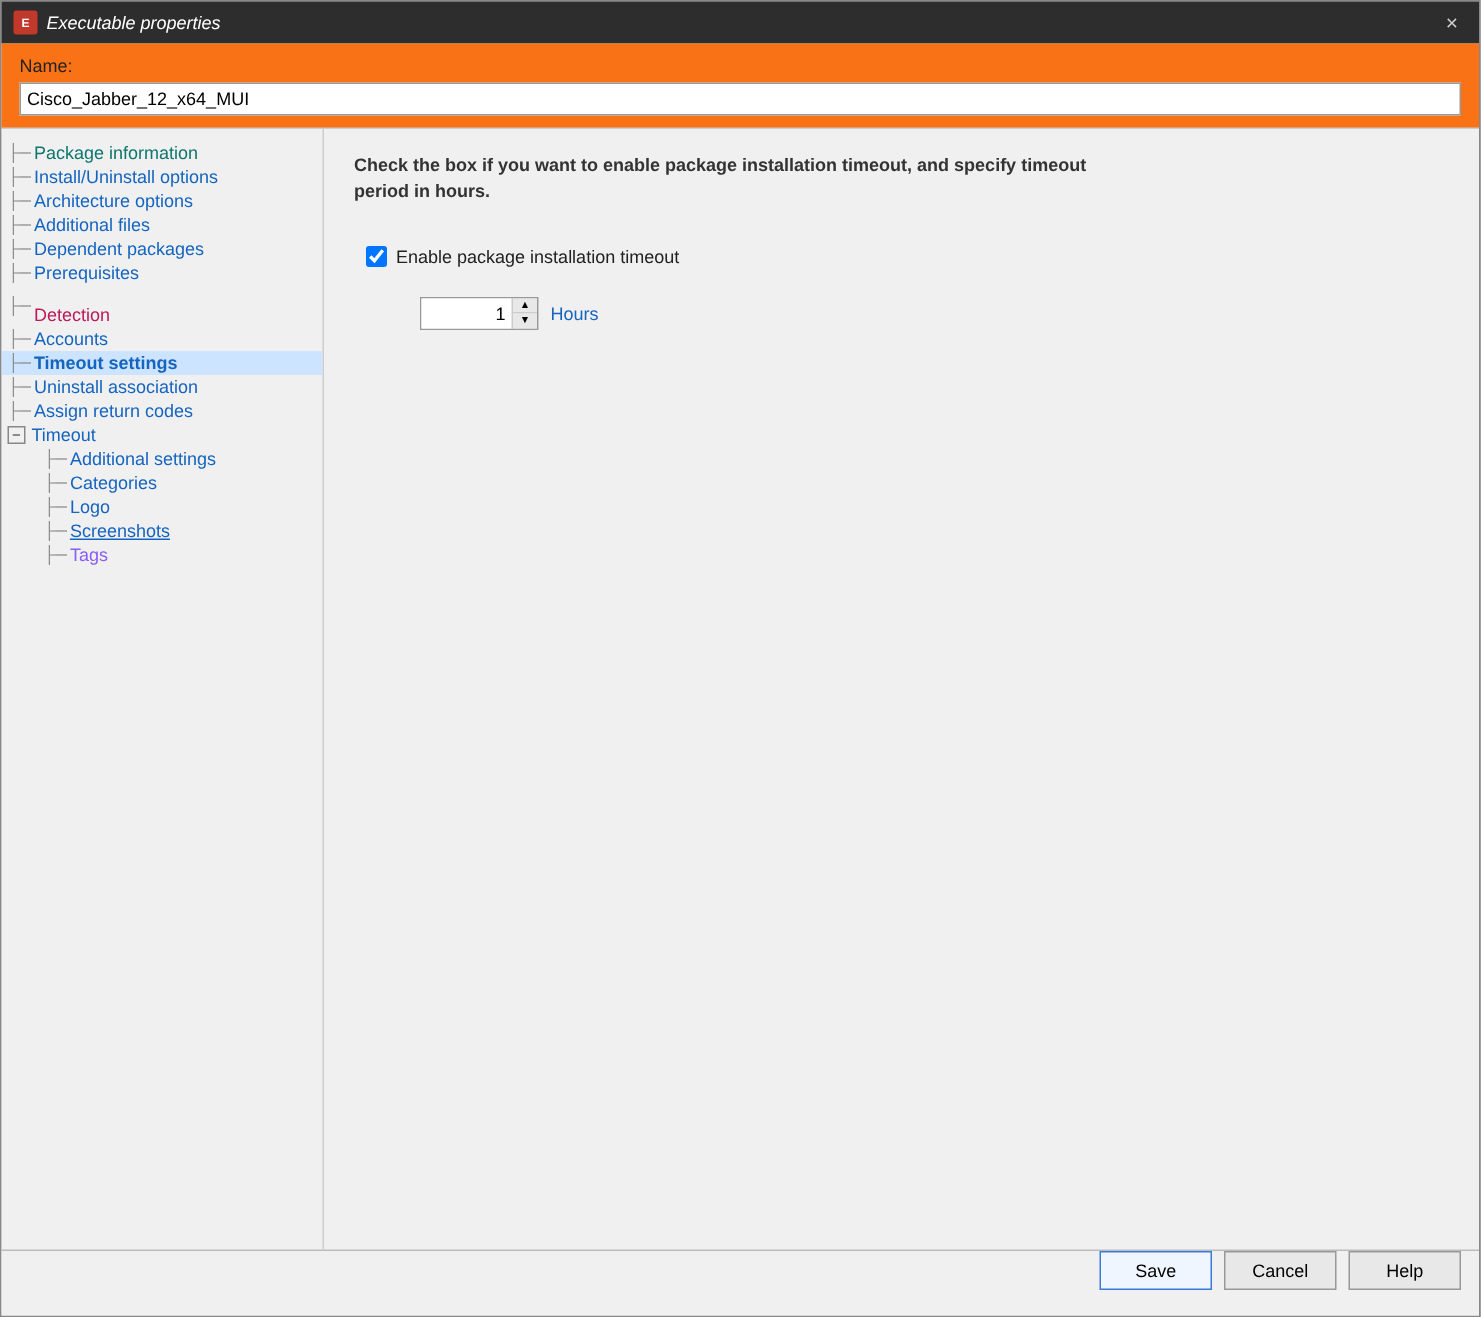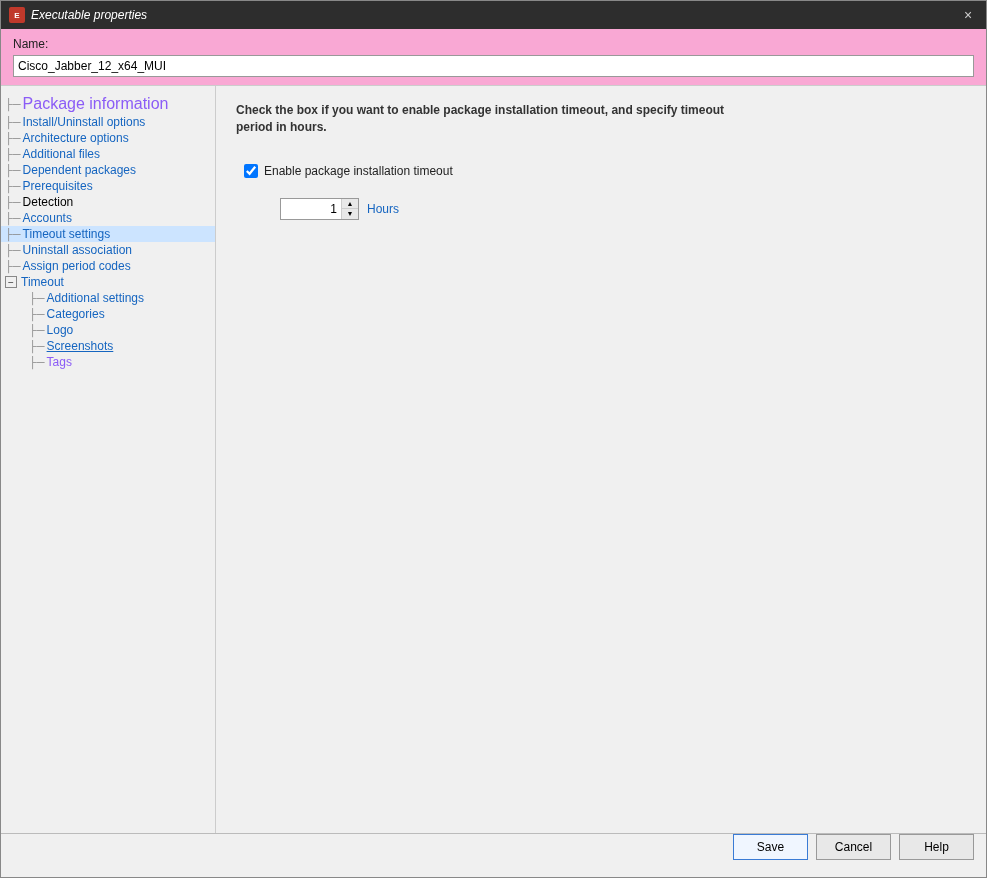--- a/index.html
+++ b/index.html
@@ -60,21 +60,21 @@
       background: none;
       border: none;
       color: #ccc;
       cursor: pointer;
       font-size: 14px;
       display: flex;
       align-items: center;
       justify-content: center;
     }
     .name-section {
-      background: #f9a8d4;
+      background: #f97316;
       padding: 8px 12px;
       flex-shrink: 0;
       border-bottom: 1px solid #ccc;
     }
     .name-label {
       font-size: 12px;
       margin-bottom: 4px;
       color: #222;
     }
     .name-input {
@@ -243,21 +243,21 @@
     <div class="name-label">Name:</div>
     <input class="name-input" type="text" value="Cisco_Jabber_12_x64_MUI" style="">
   </div>
 
   <div class="main-content">
 
     <div class="sidebar">
 
       <div class="tree-node-row">
         <span class="tree-connector">├─</span>
-        <span style="color:#8b5cf6;font-size:16px;">Package information</span>
+        <span style="color:#0f766e;font-size:12px;">Package information</span>
       </div>
 
       <div class="tree-node-row">
         <span class="tree-connector">├─</span>
         <span style="color:#1565c0;font-size:12px;">Install/Uninstall options</span>
       </div>
 
       <div class="tree-node-row">
         <span class="tree-connector">├─</span>
         <span style="color:#1565c0;font-size:12px;">Architecture options</span>
@@ -273,41 +273,41 @@
         <span style="color:#1565c0;font-size:12px;">Dependent packages</span>
       </div>
 
       <div class="tree-node-row">
         <span class="tree-connector">├─</span>
         <span style="color:#1565c0;font-size:12px;">Prerequisites</span>
       </div>
 
       <div class="tree-node-row">
         <span class="tree-connector">├─</span>
-        <span style="color:#000000;font-size:12px;">Detection</span>
+        <span style="color:#be185d;font-size:12px;margin-top:12px;">Detection</span>
       </div>
 
       <div class="tree-node-row">
         <span class="tree-connector">├─</span>
         <span style="color:#1565c0;font-size:12px;">Accounts</span>
       </div>
 
       <div class="tree-node-row" style="background:#cce4ff;">
         <span class="tree-connector">├─</span>
-        <span style="color:#1565c0;font-size:12px;font-weight:normal;">Timeout settings</span>
+        <span style="color:#1565c0;font-size:12px;font-weight:bold;">Timeout settings</span>
       </div>
 
       <div class="tree-node-row">
         <span class="tree-connector">├─</span>
         <span style="color:#1565c0;font-size:12px;">Uninstall association</span>
       </div>
 
       <div class="tree-node-row">
         <span class="tree-connector">├─</span>
-        <span style="color:#1565c0;font-size:12px;">Assign period codes</span>
+        <span style="color:#1565c0;font-size:12px;">Assign return codes</span>
       </div>
 
       <div class="tree-node-row">
         <span class="expand-icon">−</span>
         <span style="color:#1565c0;font-size:12px;">Timeout</span>
       </div>
 
       <div class="tree-node-row" style="padding-left:28px;">
         <span class="tree-connector">├─</span>
         <span style="color:#1565c0;font-size:12px;">Additional settings</span>

